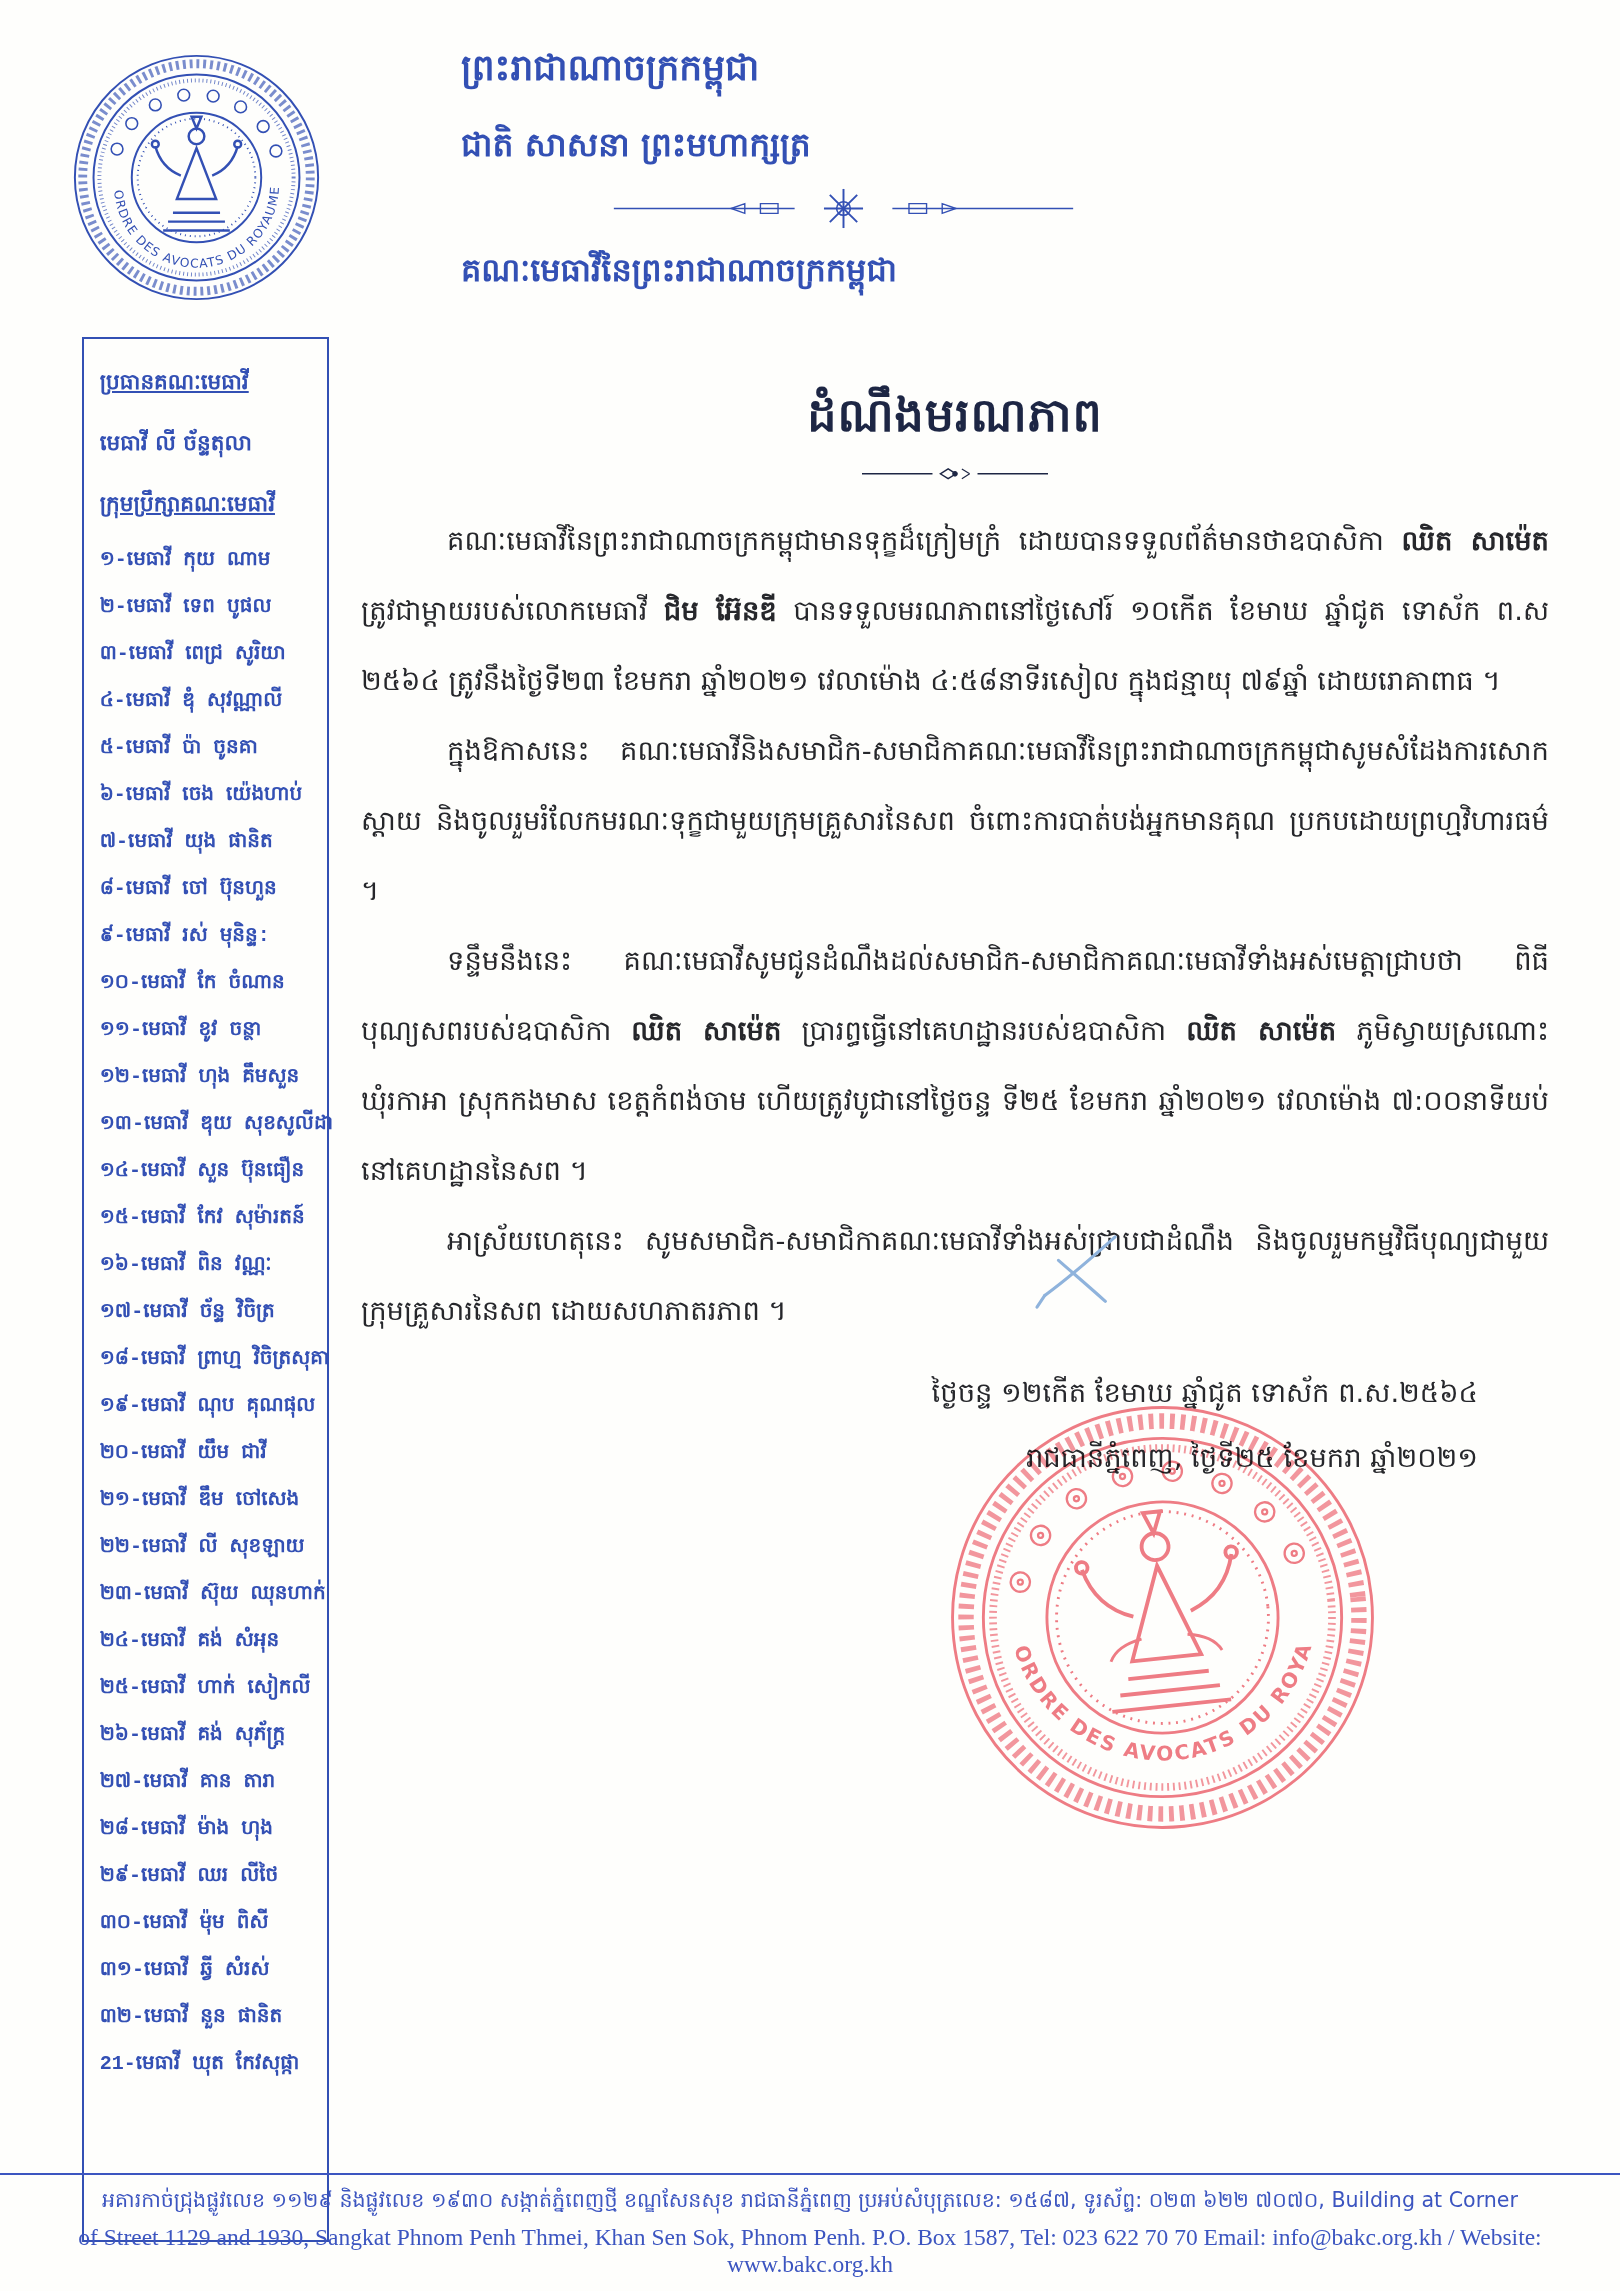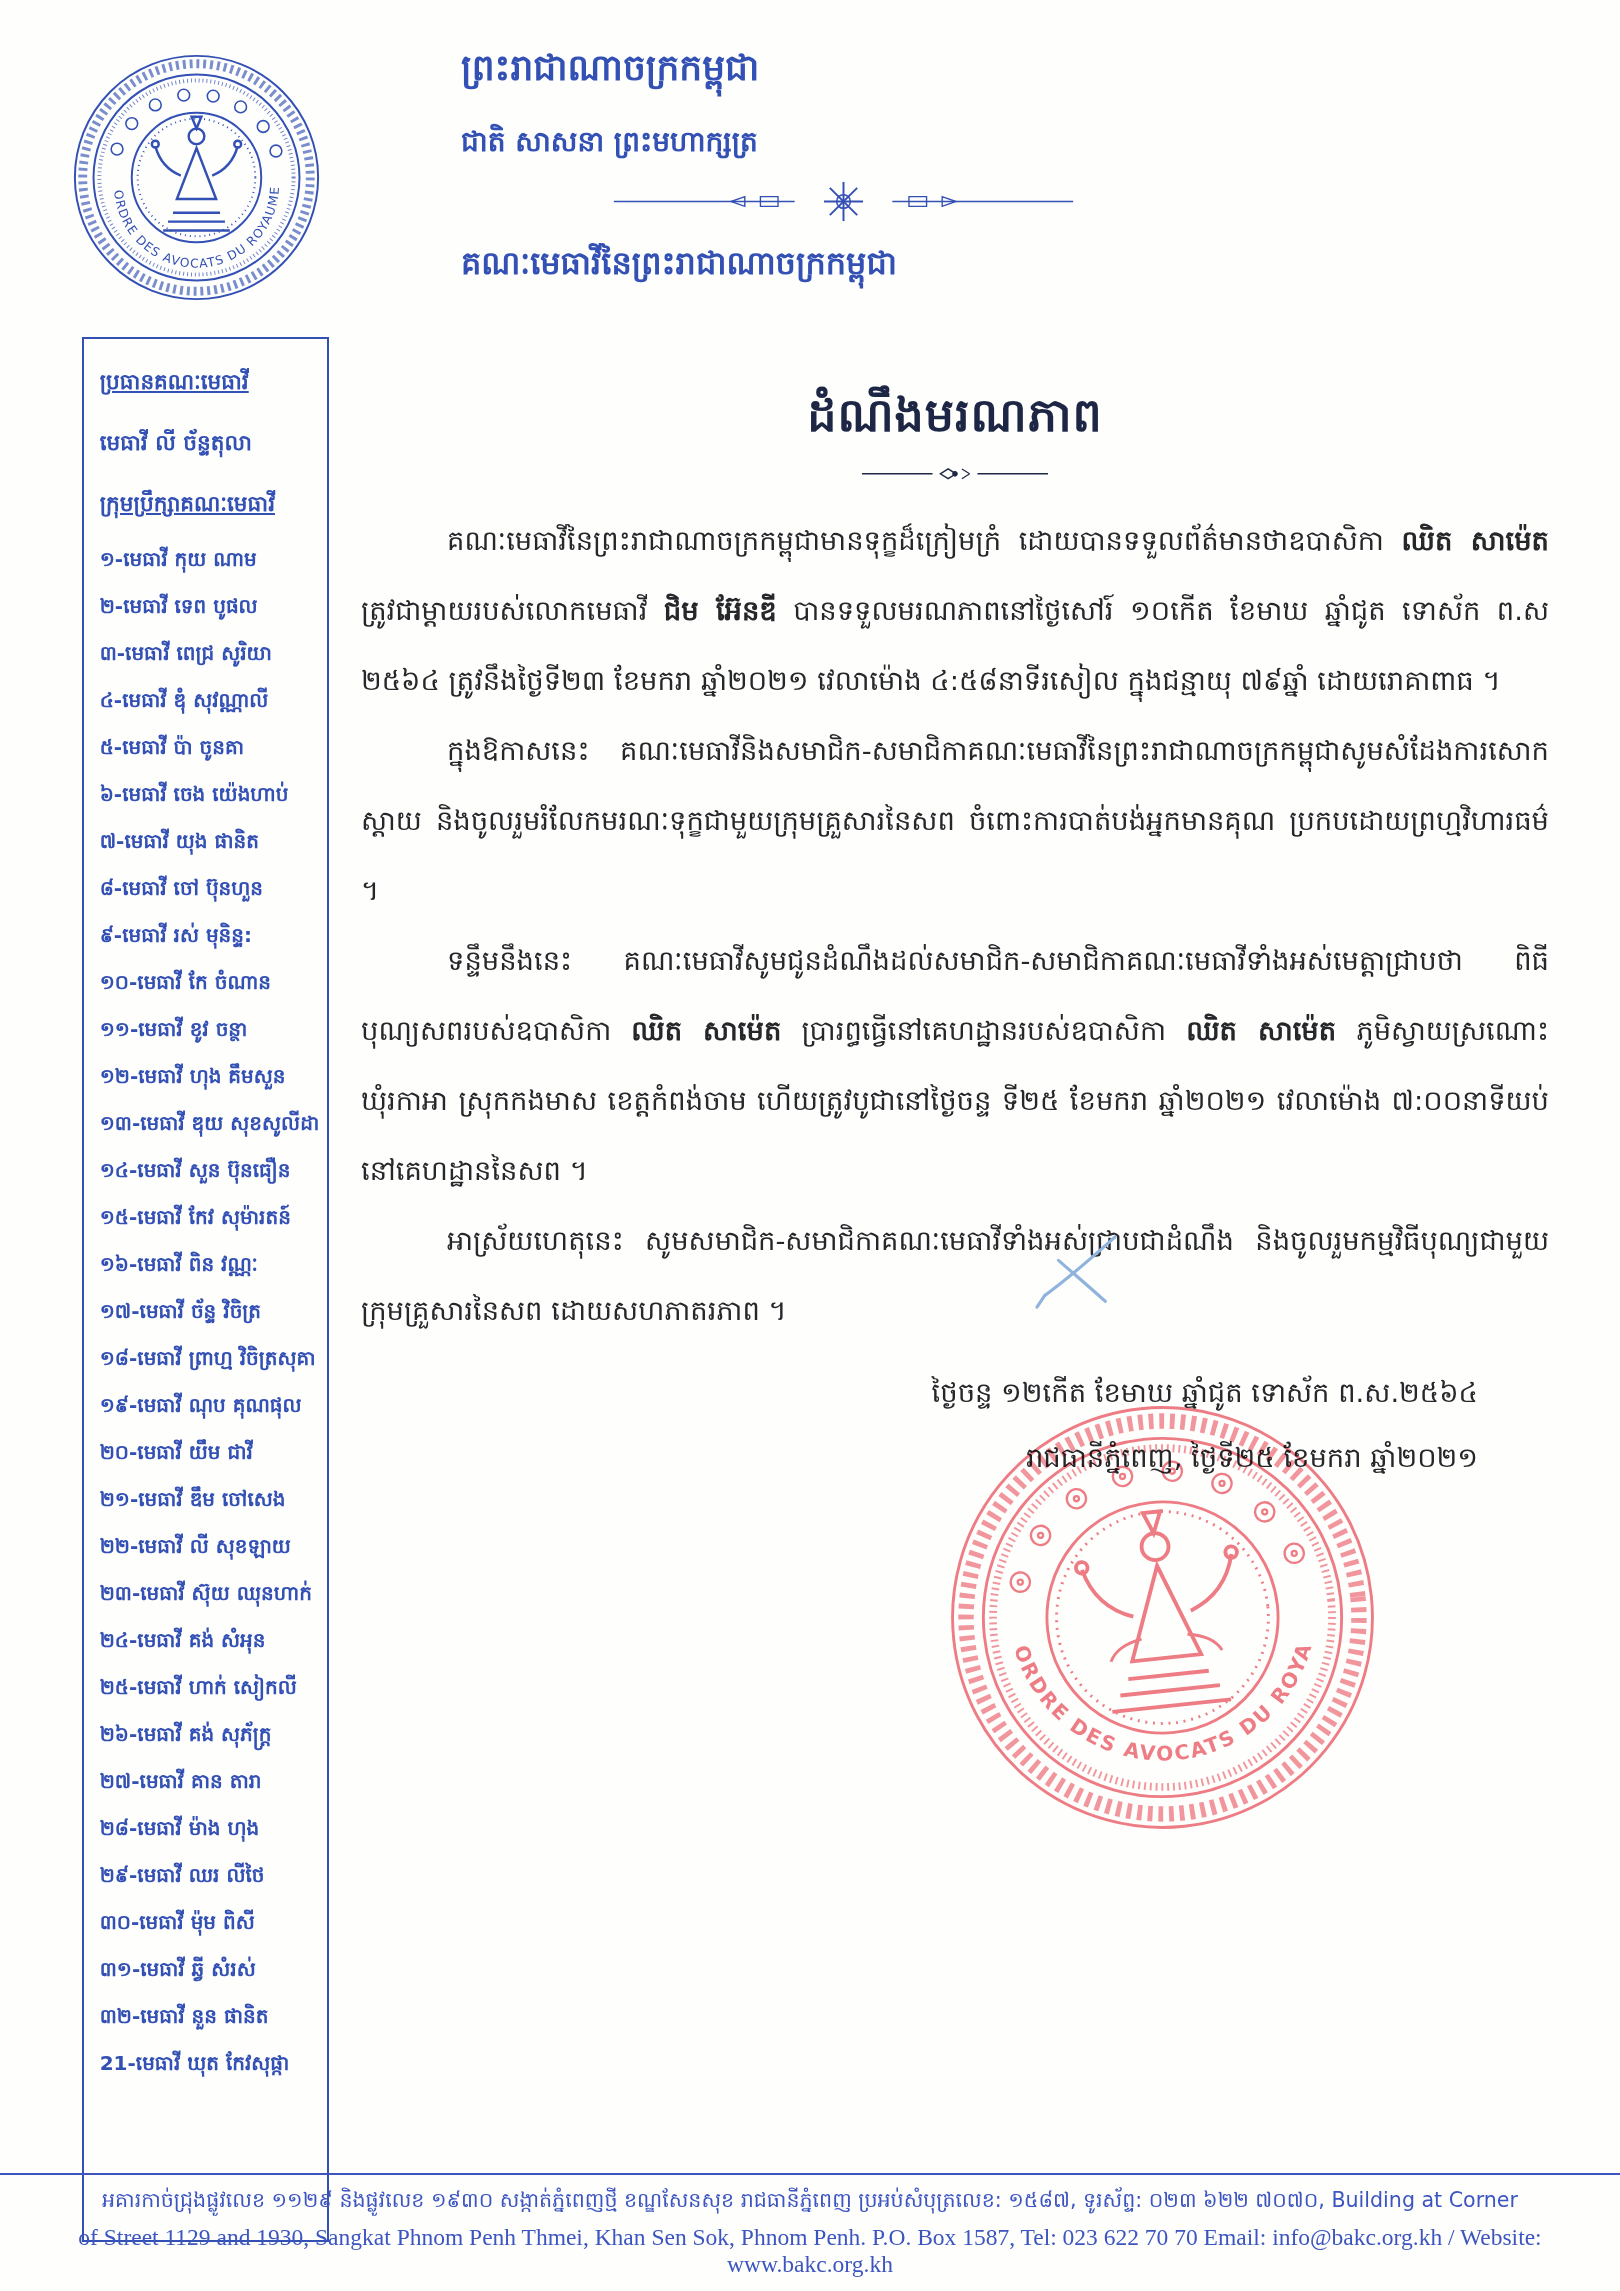--- a/index.html
+++ b/index.html
@@ -6,33 +6,33 @@
   .page{
     position:relative;width:1620px;height:2292px;margin:0 auto;
     background:#fefefc;overflow:hidden;
     font-family:"DejaVu Sans",sans-serif;
   }
   
   .emblem-blue{position:absolute;left:69px;top:49px;width:255px;height:257px;}
   
   .header{position:absolute;left:461px;top:45px;width:765px;text-align:left;color:#3350b4;}
   .header .h1{font-size:36px;font-weight:bold;}
-  .header .h2{font-size:28px;font-weight:bold;margin-top:25.5px;}
+  .header .h2{font-size:33px;font-weight:bold;margin-top:25.5px;}
   .header .h3{font-size:32px;font-weight:bold;margin-top:19.6px;}
   .header-divider{display:block;margin:15.7px auto 0;}
   
   .sidebar{
     position:absolute;left:82px;top:337px;width:247px;height:1905px;
     border:2px solid #3350b4;box-sizing:border-box;color:#3350b4;
     padding:25.5px 7.8px 0 15.7px;
   }
   .sb-heading{font-size:21.6px;font-weight:bold;text-decoration:underline;margin-top:3.9px;}
   .sb-name{font-size:21.6px;font-weight:bold;margin:29px 0;}
   .sb-heading.second{margin-bottom:13.7px;}
-  .sb-item{font-size:20px;font-weight:bold;line-height:47px;white-space:nowrap;}
+  .sb-item{font-size:20px;font-weight:bold;line-height:47px;white-space:nowrap;font-family:Liberation Mono, monospace;}
   
   .main{position:absolute;left:361px;top:386px;width:1188px;color:#26272b;}
   .title{
     margin:0;text-align:center;font-size:46px;font-weight:bold;
     color:#1d2644;letter-spacing:1px;
   }
   .title-divider{display:block;margin:9.8px auto 21.6px;}
   .body p{
     font-size:27.4px;line-height:70px;margin:0;text-align:justify;
     text-indent:86px;overflow-wrap:anywhere;

